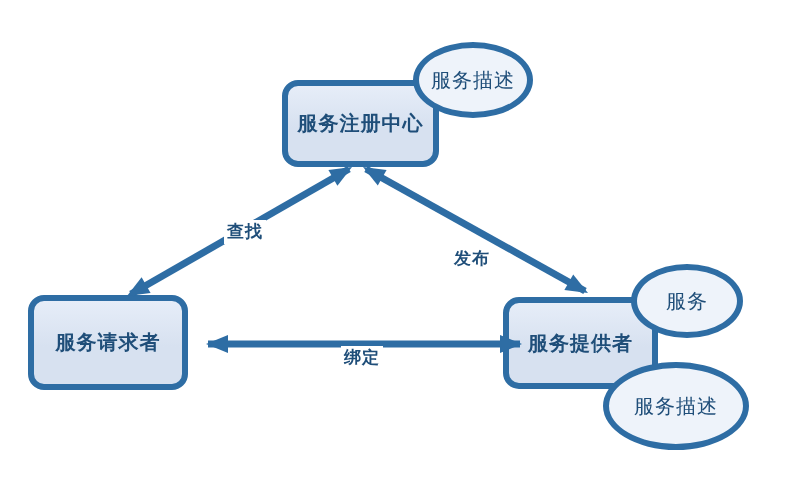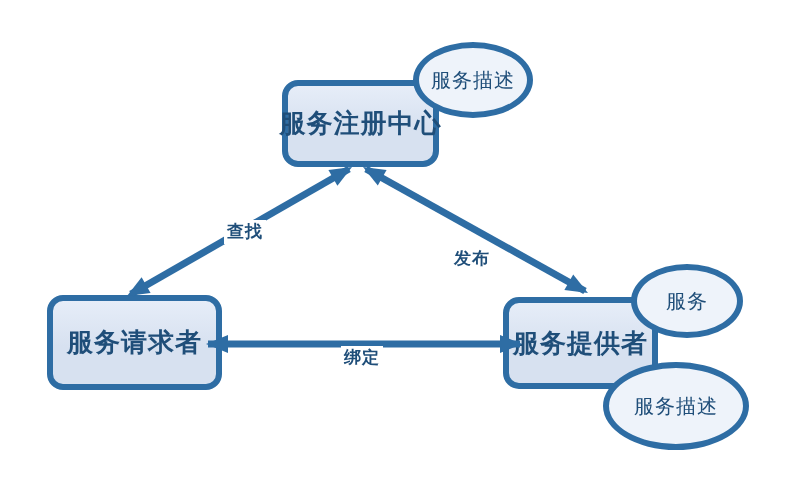--- a/index.html
+++ b/index.html
@@ -15,21 +15,21 @@
     position:relative;width:788px;height:500px;background:var(--background);
     font-family:"Liberation Sans","DejaVu Sans",sans-serif;overflow:hidden;
   }
   .node-box{
     position:absolute;box-sizing:border-box;
     border:6px solid var(--border);border-radius:16px;
     background:linear-gradient(180deg,var(--box-fill-light) 0%,var(--box-fill) 55%);
     display:flex;align-items:center;justify-content:center;
   }
   .node-box .label{
-    font-size:26px;font-weight:bold;color:var(--text);letter-spacing:1px;white-space:nowrap;
+    font-size:20px;font-weight:bold;color:var(--text);letter-spacing:1px;white-space:nowrap;
   }
   .ellipse{
     position:absolute;box-sizing:border-box;
     border:6px solid var(--border);border-radius:50%;
     background:var(--ellipse-fill);
     display:flex;align-items:center;justify-content:center;
   }
   .ellipse .label{
     font-size:20px;font-weight:normal;color:var(--text);letter-spacing:1px;white-space:nowrap;
   }
@@ -44,21 +44,21 @@
 </style>
 </head>
 <body>
 
 <div class="stage">
 
   <div class="node-box" style="left:282px;top:80px;width:157px;height:87px;">
     <span class="label">服务注册中心</span>
   </div>
 
-  <div class="node-box" style="left:47px;top:295px;width:175px;height:95px;">
+  <div class="node-box" style="left:28px;top:295px;width:160px;height:95px;">
     <span class="label">服务请求者</span>
   </div>
 
   <div class="node-box" style="left:503px;top:297px;width:155px;height:92px;">
     <span class="label">服务提供者</span>
   </div>
 
   <svg class="arrows" viewBox="0 0 788 500">
     <g class="arrow">
       <line x1="349" y1="169" x2="131" y2="294"></line>

